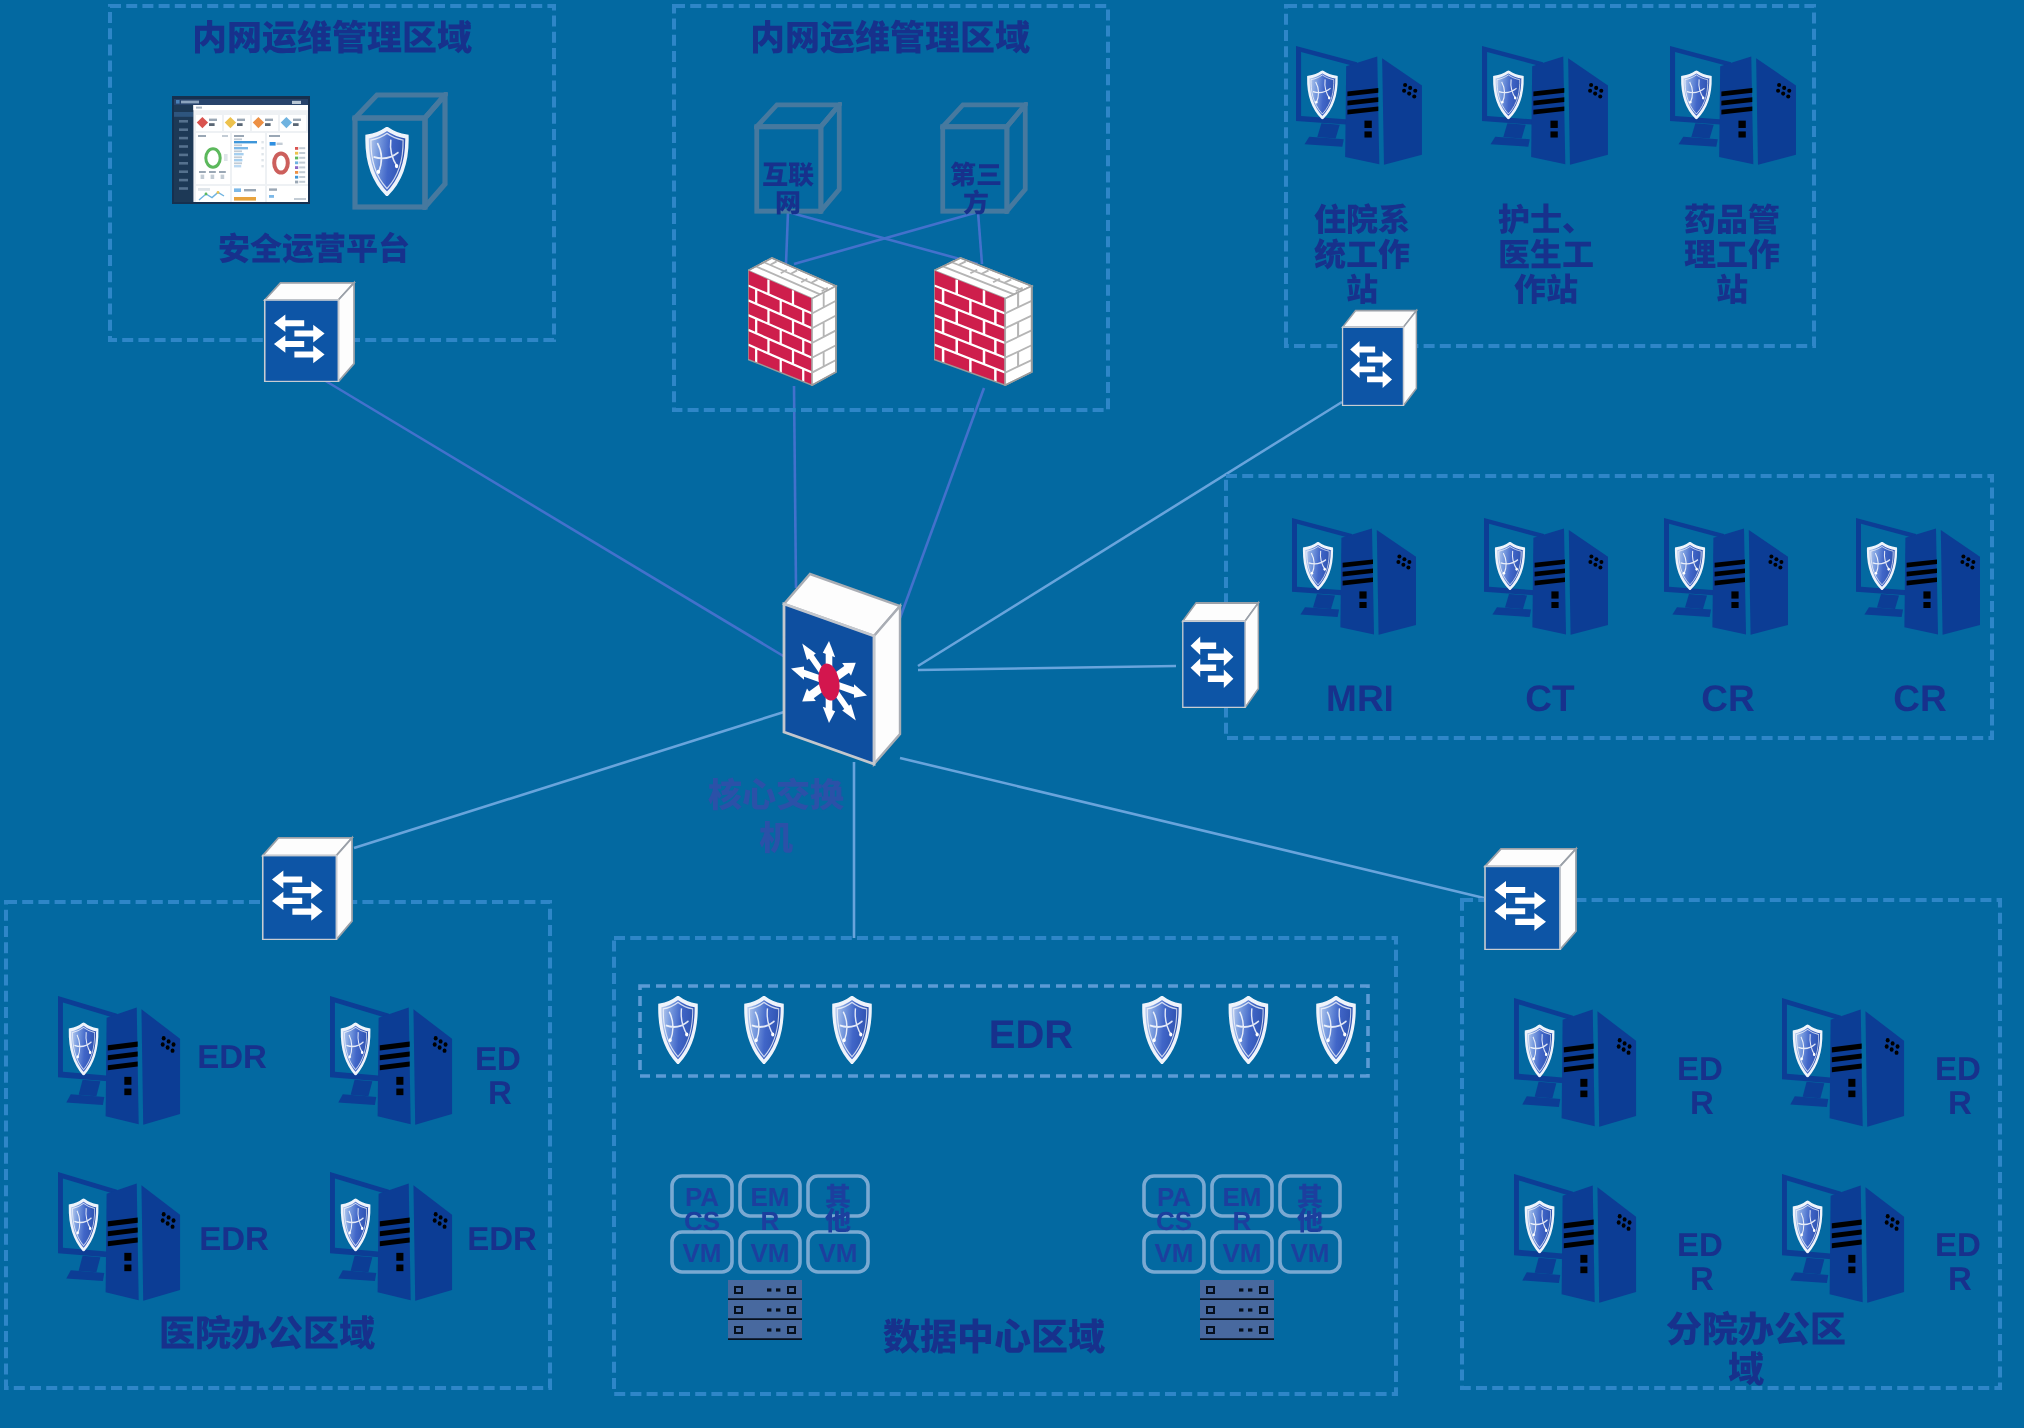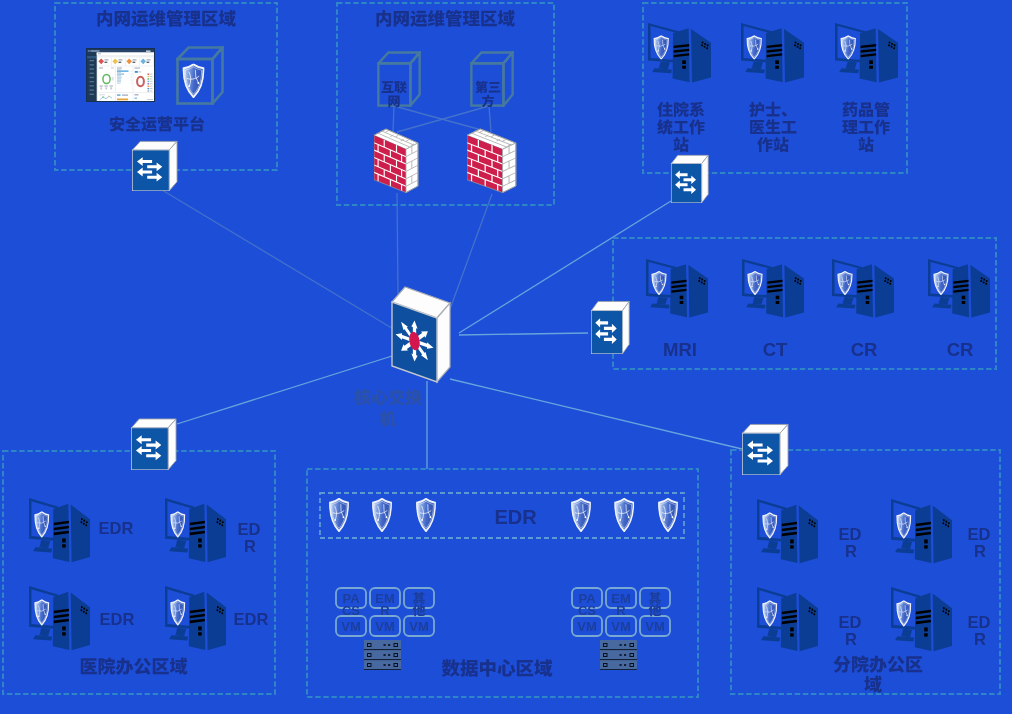--- a/index.html
+++ b/index.html
@@ -1,12 +1,12 @@
 <!DOCTYPE html>
-<html><head><meta charset="utf-8"><style>html,body{margin:0;padding:0;background:#000;}#c{position:relative;width:1012px;height:714px;background:#1d4ed8;overflow:hidden;}text{font-family:"Liberation Sans",sans-serif;font-weight:bold;}</style></head><body>
+<html><head><meta charset="utf-8"><style>html,body{margin:0;padding:0;background:#000;}#c{position:relative;width:1012px;height:714px;background:#0369a1;overflow:hidden;}text{font-family:"Liberation Sans",sans-serif;font-weight:bold;}</style></head><body>
 <div id="c"><svg width="1012" height="714" viewBox="0 0 1012 714">
       <defs>
         <linearGradient id="shg" x1="0" y1="0" x2="1" y2="0.15">
           <stop offset="0" stop-color="#cfdcf4"></stop>
           <stop offset="0.3" stop-color="#7d9fe0"></stop>
           <stop offset="0.6" stop-color="#4166c8"></stop>
           <stop offset="1" stop-color="#2c50ae"></stop>
         </linearGradient>
         <symbol id="shield" viewBox="0 0 24 30" preserveAspectRatio="none">
           <path d="M12,0.8 C9,2.6 5.2,3.8 1.6,4.2 C1.4,11.5 2.6,21.5 12,29.2 C21.4,21.5 22.6,11.5 22.4,4.2 C18.8,3.8 15,2.6 12,0.8 Z" fill="url(#shg)" stroke="#eef3fb" stroke-width="1.8"></path>

